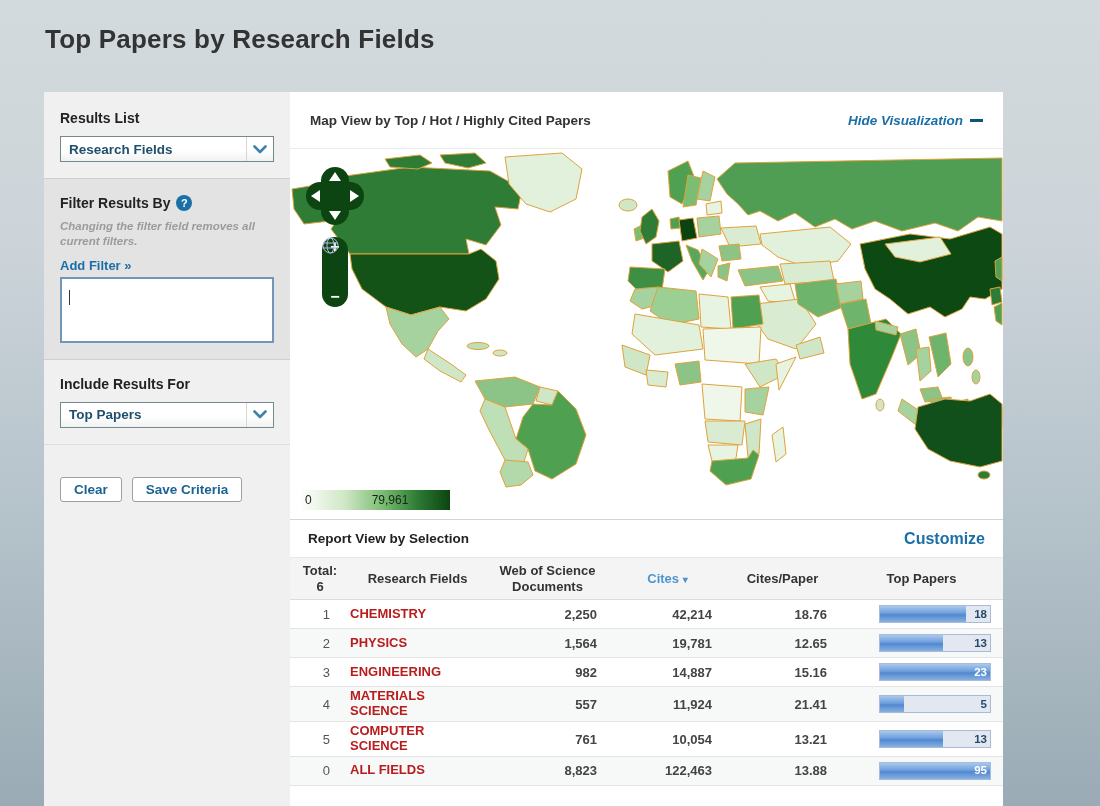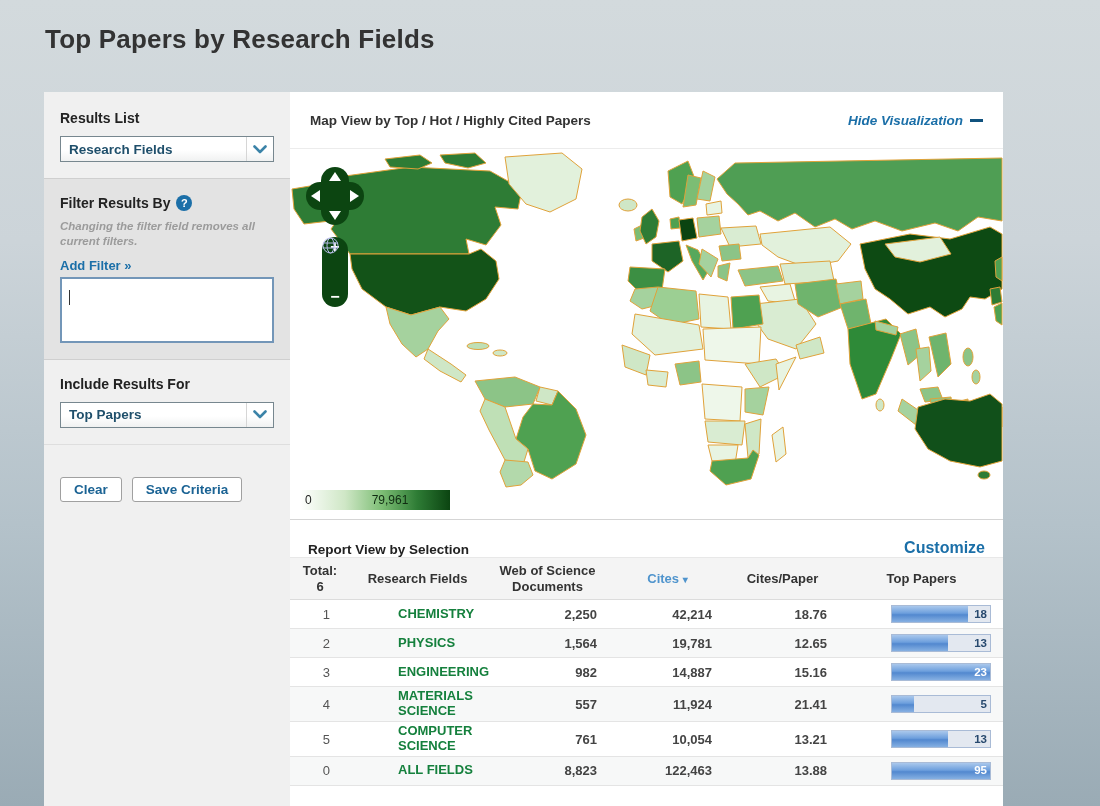--- a/index.html
+++ b/index.html
@@ -75,37 +75,37 @@
   
   .legend-row { height:30px; flex:none; position:relative; }
   .legend-bar {
     position:absolute; left:10px; top:1px; width:150px; height:20px;
     background:linear-gradient(90deg,#ffffff 0%,#cfe7c6 30%,#7cbd74 55%,#2e7c35 78%,#0b4411 100%);
   }
   .legend-min { position:absolute; left:5px; top:3px; font-size:12px; color:#222; }
   .legend-max { position:absolute; left:60%; top:3px; transform:translateX(-50%); font-size:12px; color:#102c12; }
   .hdiv { border-top:1px solid #d5d5d5; flex:none; }
   
-  .report-header { height:37px; flex:none; display:flex; align-items:flex-end; justify-content:space-between; padding:0 18px; }
+  .report-header { height:37px; flex:none; display:flex; align-items:center; justify-content:space-between; padding:0 18px; }
   .report-title { font-size:13.5px; font-weight:bold; color:#222; }
   .customize { font-size:16px; font-weight:bold; color:#1b6fa8; cursor:pointer; }
   .grid { display:grid; grid-template-columns:60px 135px 125px 115px 115px 1fr; align-items:center; }
   .thead {
     background:#f4f4f4; border-top:1px solid #e8e8e8; border-bottom:1px solid #dcdcdc;
     font-size:13px; font-weight:bold; color:#333; padding:5px 0; min-height:43px;
   }
   .th { text-align:center; line-height:1.2; }
   .th-cites { color:#4f94cd; cursor:pointer; }
   .sort-caret { font-size:10px; color:#4f94cd; }
   .trow { font-size:13px; color:#444; border-bottom:1px solid #e4e4e4; min-height:29px; padding:2px 0; background:#fff; }
   .trow.alt { background:#f7f8f8; }
   .td-rank { text-align:right; padding-right:20px; color:#555; }
-  .td-field { color:#15803d; font-weight:bold; line-height:1.15; padding-right:6px; cursor:pointer;margin-left:48px; }
+  .td-field { color:#b91c1c; font-weight:bold; line-height:1.15; padding-right:6px; cursor:pointer; }
   .td-num { text-align:right; padding-right:13px;font-weight:bold; }
-  .tp-bar { width:100px; height:18px; background:#e3e8f0; border:1px solid #a9bbd6; margin-left:auto; margin-right:12px; position:relative; }
+  .tp-bar { width:112px; height:18px; background:#e3e8f0; border:1px solid #a9bbd6; margin-left:auto; margin-right:12px; position:relative; }
   .tp-fill { height:100%; background:linear-gradient(180deg,#aac8ec 0%,#6d9fdd 45%,#5288cf 55%,#86b0e2 100%); }
   .tp-num { position:absolute; right:3px; top:1.5px; font-size:11.5px; font-weight:bold; color:#27496e; }
   .tp-bar.full .tp-num { color:#fff; }
 </style>
 </head>
 <body>
 
 <div class="page">
   <div class="page-title">Top Papers by Research Fields</div>
 

